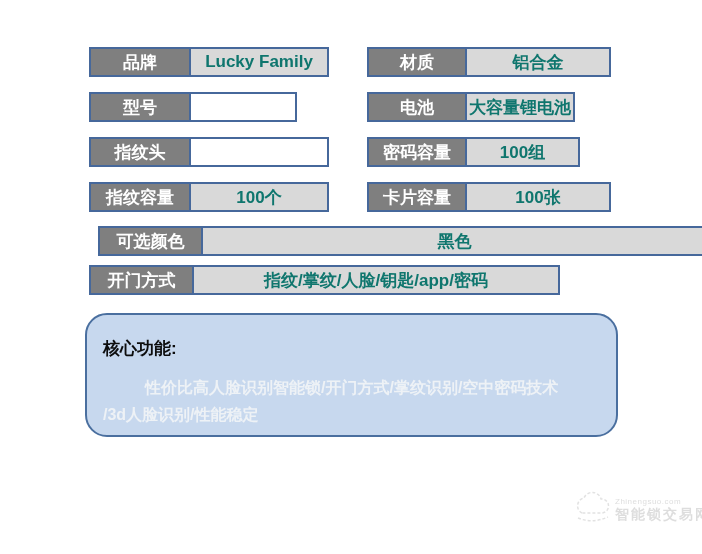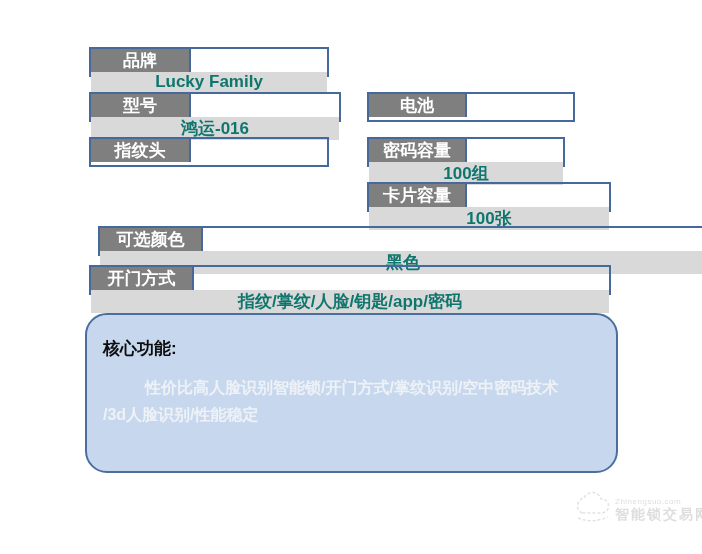--- a/index.html
+++ b/index.html
@@ -3,39 +3,38 @@
 <meta charset="utf-8">
 <style>
   html,body{margin:0;padding:0;background:#ffffff;}
   .canvas{
     position:relative;width:702px;height:554px;background:#ffffff;
     font-family:"Liberation Sans","DejaVu Sans",sans-serif;overflow:hidden;
   }
   .spec-row{
     position:absolute;display:flex;height:30px;box-sizing:border-box;
     border:2px solid var(--table-border,#46689b);
-    flex-direction:column;
   }
   .spec-row .cell{
     display:flex;align-items:center;justify-content:center;
     font-size:17px;font-weight:bold;box-sizing:border-box;white-space:nowrap;
   }
   .spec-row .label{
     background:var(--label-bg,#7f7f7f);color:#ffffff;
     border-right:2px solid var(--table-border,#46689b);
     flex:0 0 auto;
   }
   .spec-row .value{
     background:var(--value-bg,#d9d9d9);color:#0f766e;flex:1 1 auto;
   }
   .col-left .label{width:100px;}
   .col-right .label{width:98px;}
   .col-wide .label{width:103px;}
   .core-box{
-    position:absolute;left:85px;top:313px;width:533px;height:160px;
+    position:absolute;left:85px;top:313px;width:533px;height:124px;
     box-sizing:border-box;background:var(--box-bg,#c7d8ee);
     border:2px solid var(--box-border,#4a6f9f);border-radius:22px;
     padding:22px 14px 0 16px;
   }
   .core-title{font-size:17px;font-weight:bold;color:#0d0d0d;}
   .core-lines{margin-top:14px;font-size:16px;font-weight:bold;
     color:var(--feature-text,#eef2f6);line-height:27px;}
   .core-line-indent{padding-left:42px;}
   .watermark{
     position:absolute;left:572px;top:487px;display:flex;align-items:center;
@@ -47,47 +46,55 @@
 </style>
 </head>
 <body>
 
 <div class="canvas">
 
   <div class="spec-row col-left" style="left:89px;top:47px;width:240px;">
     <div class="cell label">品牌</div>
     <div class="cell value">Lucky Family</div>
   </div>
+  <div class="spec-row col-right" style="left:367px;top:47px;width:244px;">
+    <div class="cell label">材质</div>
+    <div class="cell value">铝合金</div>
+  </div>
 
-  <div class="spec-row col-left" style="left:89px;top:92px;width:252px;">
+  <div class="spec-row col-left" style="left:89px;top:92px;width:208px;">
     <div class="cell label">型号</div>
-    <div class="cell value">鸿运-016</div>
   </div>
   <div class="spec-row col-right" style="left:367px;top:92px;width:208px;">
     <div class="cell label">电池</div>
+    <div class="cell value">大容量锂电池</div>
   </div>
 
   <div class="spec-row col-left" style="left:89px;top:137px;width:240px;">
     <div class="cell label">指纹头</div>
   </div>
-  <div class="spec-row col-right" style="left:367px;top:137px;width:198px;">
+  <div class="spec-row col-right" style="left:367px;top:137px;width:213px;">
     <div class="cell label">密码容量</div>
     <div class="cell value">100组</div>
   </div>
 
+  <div class="spec-row col-left" style="left:89px;top:182px;width:240px;">
+    <div class="cell label">指纹容量</div>
+    <div class="cell value">100个</div>
+  </div>
   <div class="spec-row col-right" style="left:367px;top:182px;width:244px;text-align:right;">
     <div class="cell label">卡片容量</div>
     <div class="cell value">100张</div>
   </div>
 
   <div class="spec-row col-wide" style="left:98px;top:226px;width:610px;">
     <div class="cell label">可选颜色</div>
     <div class="cell value">黑色</div>
   </div>
-  <div class="spec-row col-wide" style="left:89px;top:265px;width:522px;">
+  <div class="spec-row col-wide" style="left:89px;top:265px;width:471px;">
     <div class="cell label">开门方式</div>
     <div class="cell value">指纹/掌纹/人脸/钥匙/app/密码</div>
   </div>
 
   <div class="core-box">
     <div class="core-title">核心功能:</div>
     <div class="core-lines">
       <div class="core-line-indent">性价比高人脸识别智能锁/开门方式/掌纹识别/空中密码技术</div>
       <div>/3d人脸识别/性能稳定</div>
     </div>

